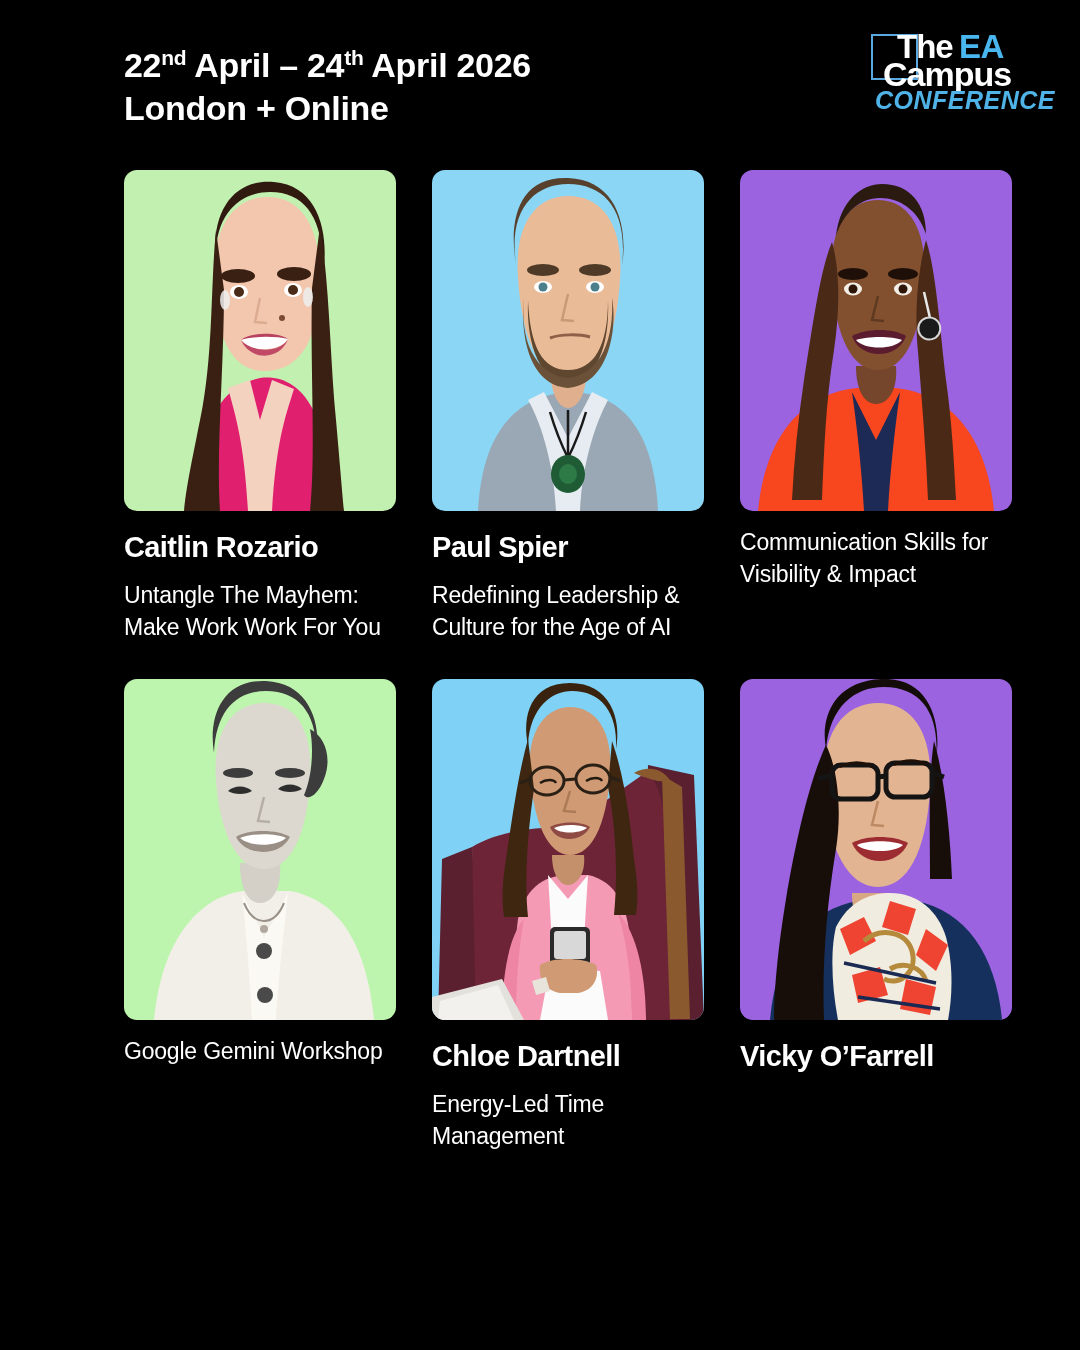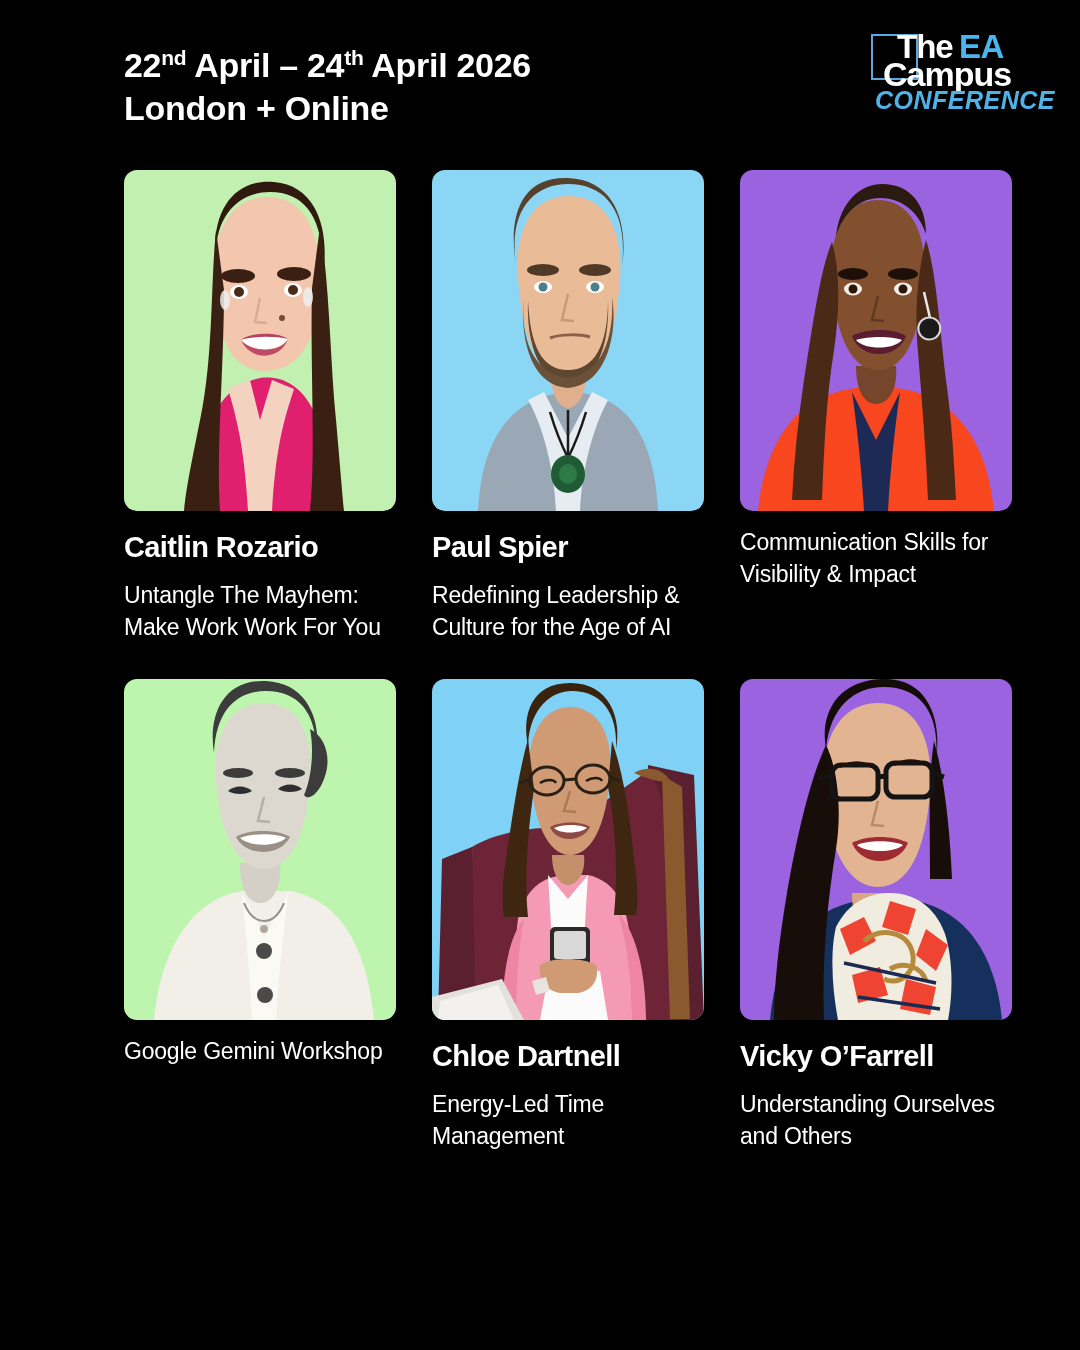--- a/index.html
+++ b/index.html
@@ -307,17 +307,16 @@
               <path d="M150 290 C164 282 182 288 186 302"></path>
             </g>
             <g fill="none" stroke="#1b2a52" stroke-width="3.5">
               <path d="M104 284 L196 304"></path>
               <path d="M118 318 L200 330"></path>
             </g>
           </g>
         </svg>
       </div>
       <div class="speaker-name">Vicky O’Farrell</div>
-      <div class="speaker-topic">Understanding Ourselves and Others</div>
     </div>
 
   </div>
 </div>
 
 </body></html>

